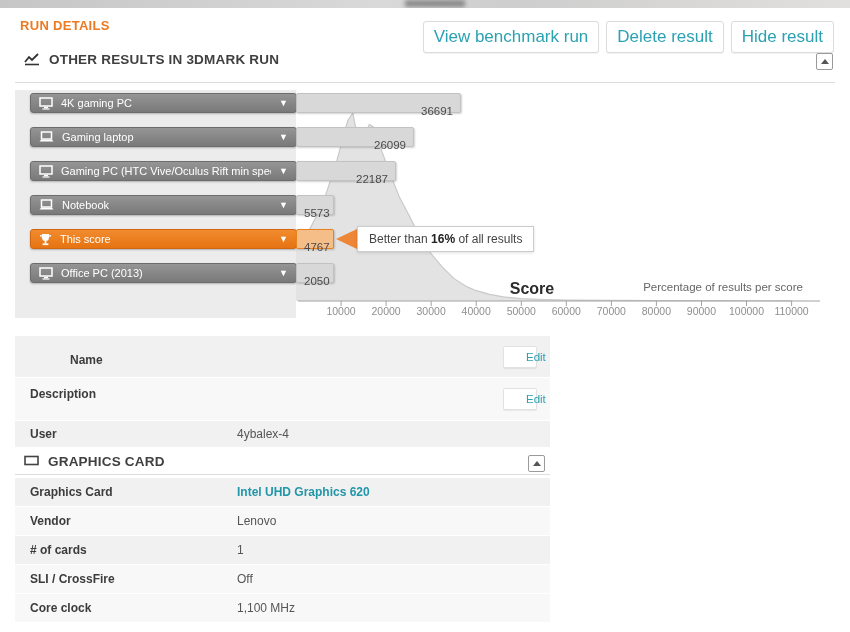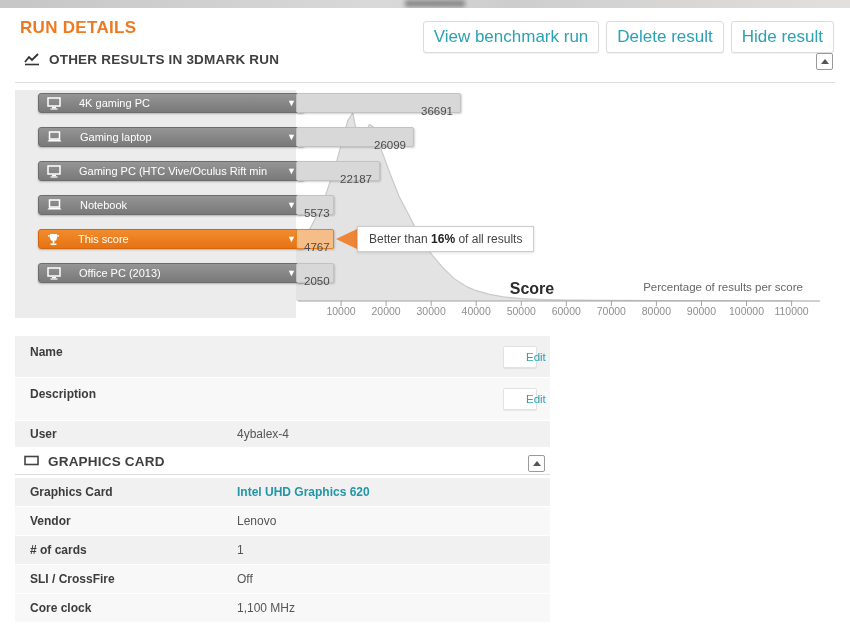--- a/index.html
+++ b/index.html
@@ -1,41 +1,41 @@
 <!DOCTYPE html>
 <html><head>
 <meta charset="utf-8">
 <style>
   html,body{margin:0;padding:0;background:#c9c9c9;font-family:"Liberation Sans",sans-serif;}
   #app{position:relative;width:850px;height:632px;overflow:hidden;background:#cfcfcf;}
   .topstrip{position:absolute;left:0;top:0;width:850px;height:8px;background:linear-gradient(90deg,#c6c6c6,#d9d9d9 45%,#cdcdcd 60%,#e2e0de);}
   .topstrip .patch{position:absolute;left:405px;top:0;width:60px;height:7px;background:#8a8a8a;filter:blur(2px);}
   .card{position:absolute;left:0;top:8px;width:850px;height:624px;background:#ffffff;}
 
-  .page-title{position:absolute;left:20px;top:10px;font-size:17px;font-weight:bold;color:#ed7a21;letter-spacing:.3px;}
+  .page-title{position:absolute;left:20px;top:10px;font-size:13px;font-weight:bold;color:#ed7a21;letter-spacing:.3px;}
   .actions{position:absolute;right:16px;top:13px;display:flex;gap:7px;}
   .btn{background:#fff;border:1px solid #dcdcdc;border-radius:3px;color:#2ba2b2;font-family:"Liberation Sans",sans-serif;
        font-size:17px;padding:5px 10px;cursor:pointer;box-shadow:0 1px 1px rgba(0,0,0,.06);} 
 
   .section-head{position:absolute;left:24px;top:44px;display:flex;align-items:center;gap:9px;}
   .section-title{font-size:13.5px;font-weight:bold;color:#404040;letter-spacing:.2px;}
   .collapse-btn{position:absolute;width:15px;height:15px;border:1px solid #9a9a9a;border-radius:2px;background:#fff;
        display:flex;align-items:center;justify-content:center;cursor:pointer;}
   .collapse-btn .tri{width:0;height:0;border-left:4px solid transparent;border-right:4px solid transparent;border-bottom:5px solid #555;}
   #collapse-other{right:17px;top:45px;}
   #collapse-gpu{left:528px;top:447px;}
   .divider{position:absolute;left:15px;height:0;border-top:1px solid #ddd;}
   #div1{top:74px;width:820px;}
   #div2{top:466px;width:535px;}
 
   
   .chartwrap{position:absolute;left:15px;top:82px;width:820px;height:230px;background:#fff;}
   .leftpanel{position:absolute;left:0;top:0;width:281px;height:228px;background:#ececec;}
   .curve-svg{position:absolute;left:281px;top:0;}
-  .dd{position:absolute;left:23px;width:267px;height:20px;border-radius:3px;display:flex;align-items:center;gap:18px;
+  .dd{position:absolute;left:15px;width:267px;height:20px;border-radius:3px;display:flex;align-items:center;gap:8px;
       padding:1px 8px;box-sizing:border-box;background:linear-gradient(#959595,#797979);border:1px solid #6d6d6d;
       box-shadow:0 1px 2px rgba(0,0,0,.25);cursor:pointer;}
   .dd.orange{background:linear-gradient(#f18c2f,#e67312);border-color:#d2660f;}
   .dd-label{flex:1;color:#fff;font-size:11px;white-space:nowrap;overflow:hidden;}
   .dd-caret{color:#fff;font-size:9px;line-height:1;}
   .dd-icon{display:flex;align-items:center;}
   .chip{position:absolute;left:281px;height:20px;box-sizing:border-box;background:#d8d8d8;border:1px solid #c2c2c2;
         border-radius:2px;box-shadow:1px 1px 2px rgba(0,0,0,.18);font-size:11.5px;color:#4a4a4a;
         line-height:18px;text-align:right;padding:8px 7px;}
   .chip.hl{background:#f5bd88;border-color:#e8821e;}
@@ -137,21 +137,21 @@
             <span class="dd-icon">
               <svg width="14" height="13" viewBox="0 0 14 13">
                 <rect x="1" y="1" width="12" height="8" fill="none" stroke="#fff" stroke-width="1.5"></rect>
                 <rect x="5" y="9.8" width="4" height="1.4" fill="#fff"></rect>
                 <rect x="3.5" y="11.4" width="7" height="1.2" fill="#fff"></rect>
               </svg>
             </span>
             <span class="dd-label">Gaming PC (HTC Vive/Oculus Rift min spec)</span>
             <span class="dd-caret">▼</span>
           </div>
-          <div class="chip" style="top: 71px; width: 84px;">22187</div>
+          <div class="chip" style="top: 71px; width: 100px;">22187</div>
           <div class="dd" style="top: 105px;">
             <span class="dd-icon">
               <svg width="15" height="12" viewBox="0 0 15 12">
                 <rect x="2.5" y="1" width="10" height="7" fill="none" stroke="#fff" stroke-width="1.5"></rect>
                 <path d="M0.5 10.5 h14 l-1.5-1.8 h-11 z" fill="#fff"></path>
               </svg>
             </span>
             <span class="dd-label">Notebook</span>
             <span class="dd-caret">▼</span>
           </div>
@@ -197,21 +197,21 @@
           <div class="ticklabel" style="left: 746.55px;">110000</div>
         </div>
       <div class="xlabel">Score</div>
       <div class="rightlabel">Percentage of results per score</div>
       <div class="tip-arrow"></div>
       <div class="tipbox"><span>Better than </span><b>16%</b><span> of all results</span></div>
     </div>
 
     <div class="dtable" id="dtable">
         <div class="drow" style="height: 41px; background: rgb(241, 241, 241);">
-          <div class="dlabel" style="top: 9px;">Name</div>
+          <div class="dlabel" style="top: 17px; margin-left: 40px;">Name</div>
           <button class="editbtn" style="top: 9.5px;">Edit</button>
         </div>
         <div class="drow" style="height: 42px; background: rgb(248, 248, 248);">
           <div class="dlabel" style="top: 9px;">Description</div>
           <button class="editbtn" style="top: 10px;">Edit</button>
         </div>
         <div class="drow" style="height: 26px; background: rgb(241, 241, 241);">
           <div class="dlabel" style="top: 6px;">User</div>
           <div class="dvalue" style="top: 6px;">4ybalex-4</div>
         </div>

